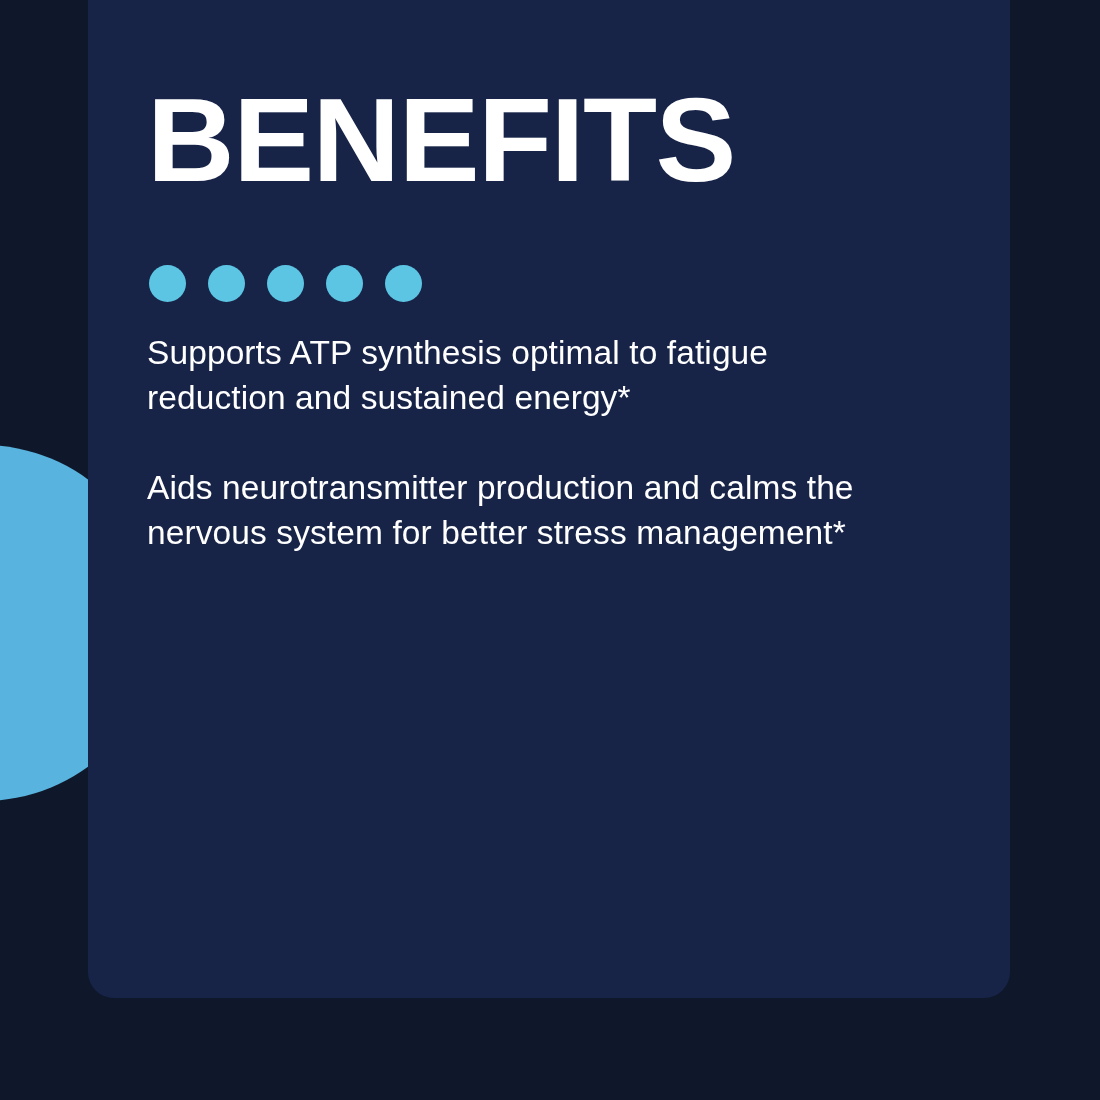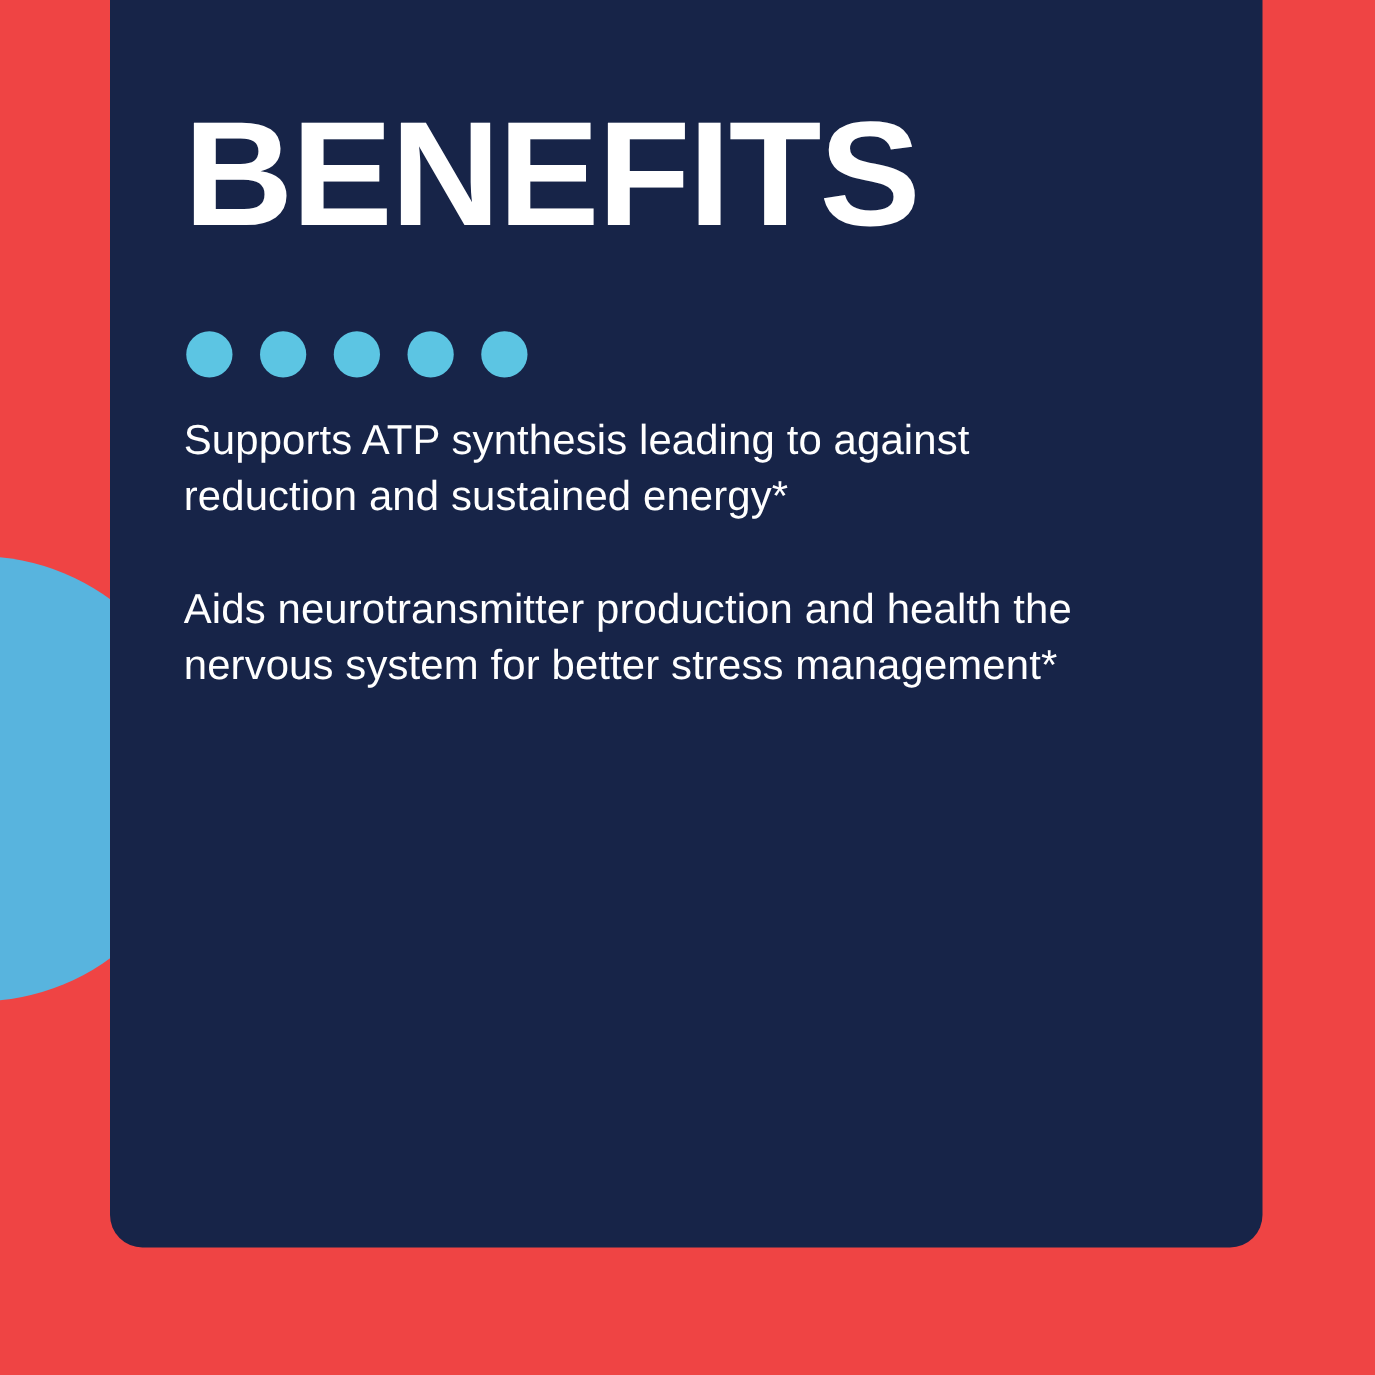--- a/index.html
+++ b/index.html
@@ -14,21 +14,21 @@
     overflow: hidden;
     position: relative;
   }
 
   #stage {
     position: absolute;
     left: 0;
     top: 0;
     width: 1100px;
     height: 1100px;
-    background: #ef4444;
+    background: #0f172a;
     overflow: hidden;
   }
 
   
   .deco-circle {
     position: absolute;
     left: -195px;
     top: 445px;
     width: 356px;
     height: 356px;
@@ -130,20 +130,20 @@
 
       <div class="dots-row">
         <span class="dot"></span>
         <span class="dot"></span>
         <span class="dot"></span>
         <span class="dot"></span>
         <span class="dot"></span>
       </div>
 
       <ul class="benefits-list">
-        <li class="benefit-item">Supports ATP synthesis leading to against reduction and sustained energy*</li>
-        <li class="benefit-item">Aids neurotransmitter production and health the nervous system for better stress management*</li>
+        <li class="benefit-item">Supports ATP synthesis optimal to fatigue reduction and sustained energy*</li>
+        <li class="benefit-item">Aids neurotransmitter production and calms the nervous system for better stress management*</li>
       </ul>
 
     </div>
   </div>
 
 </div>
 
 </body></html>

